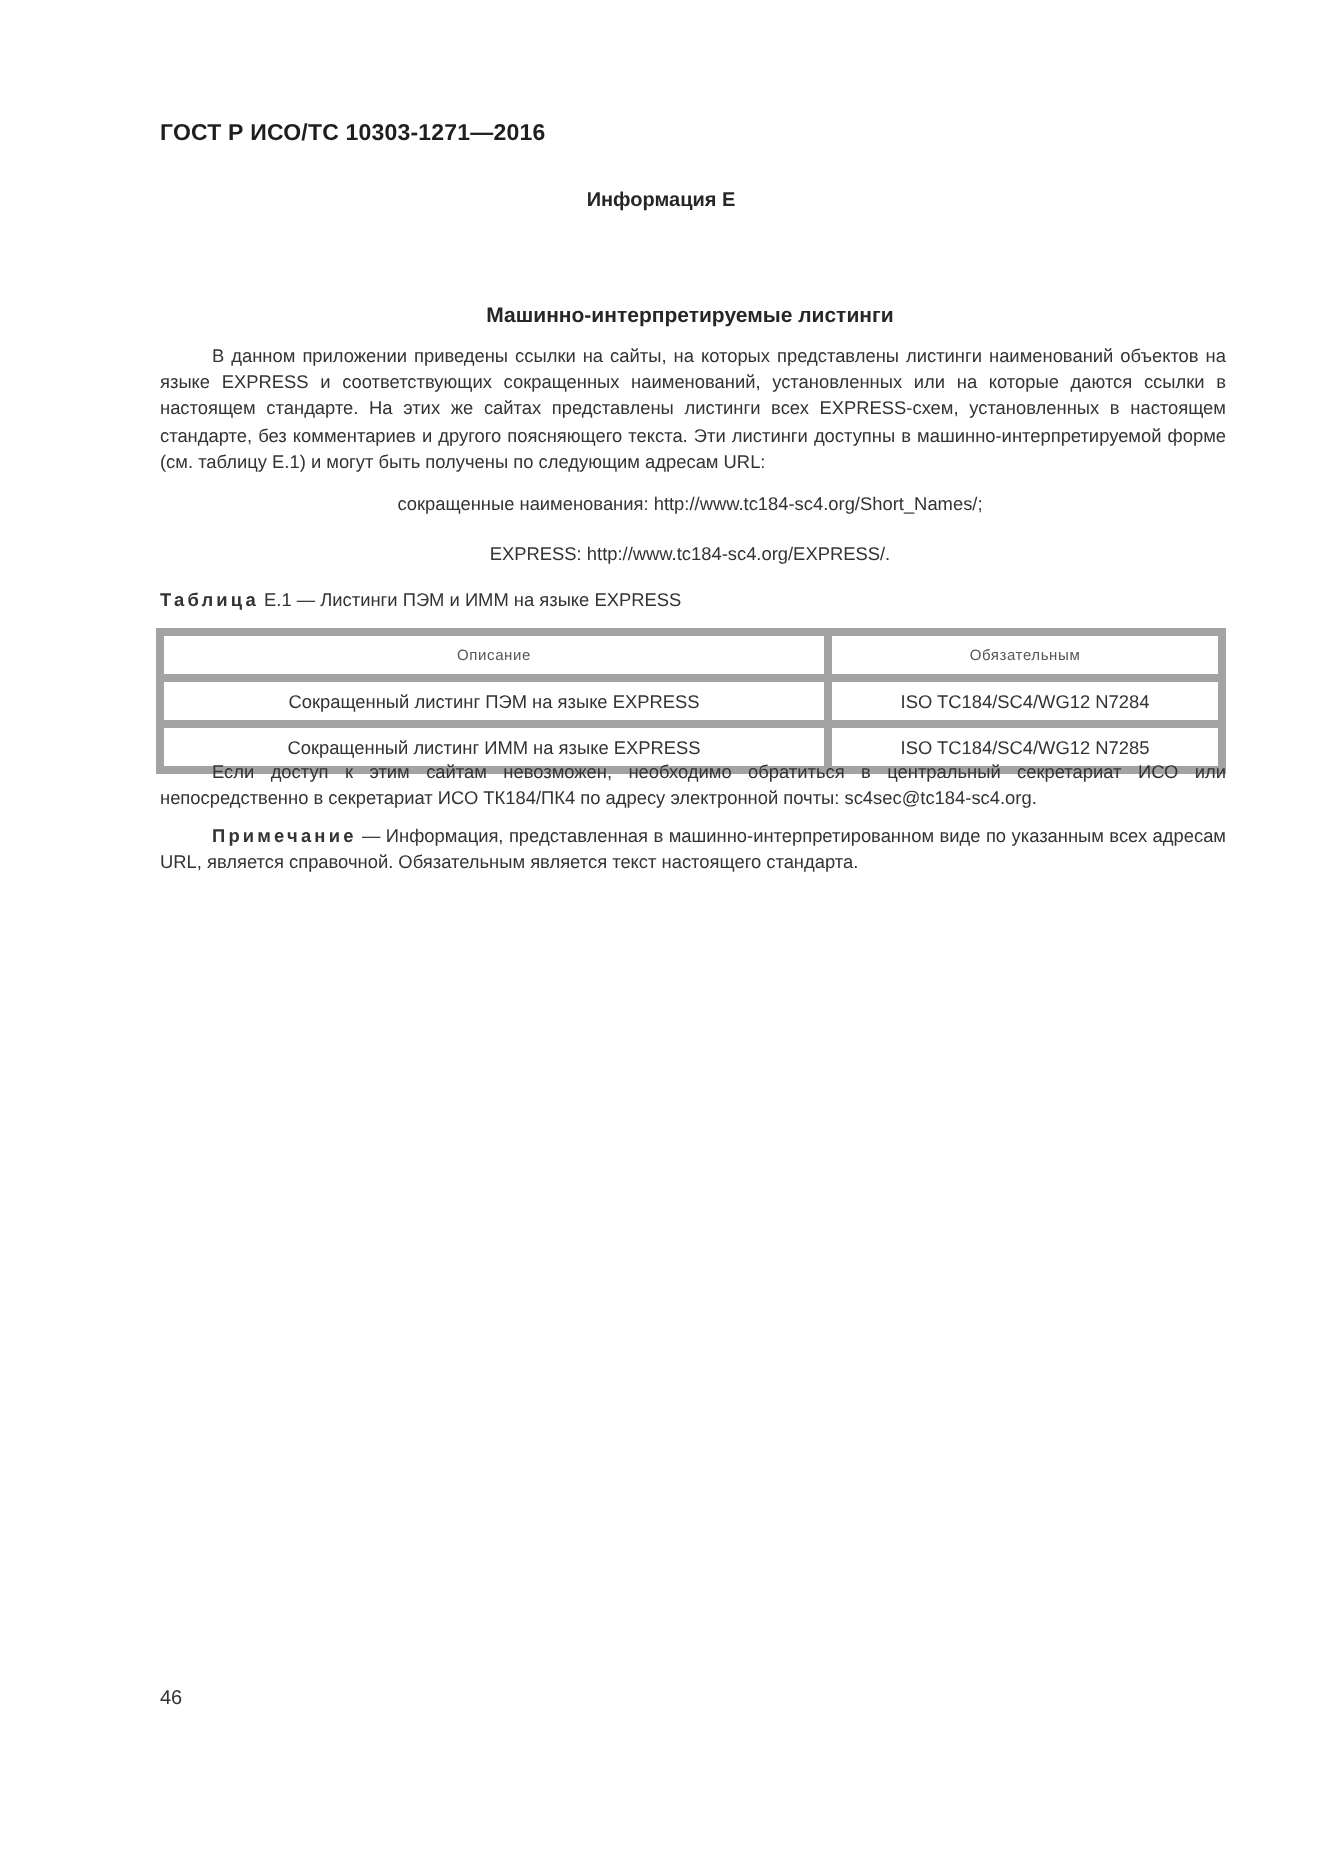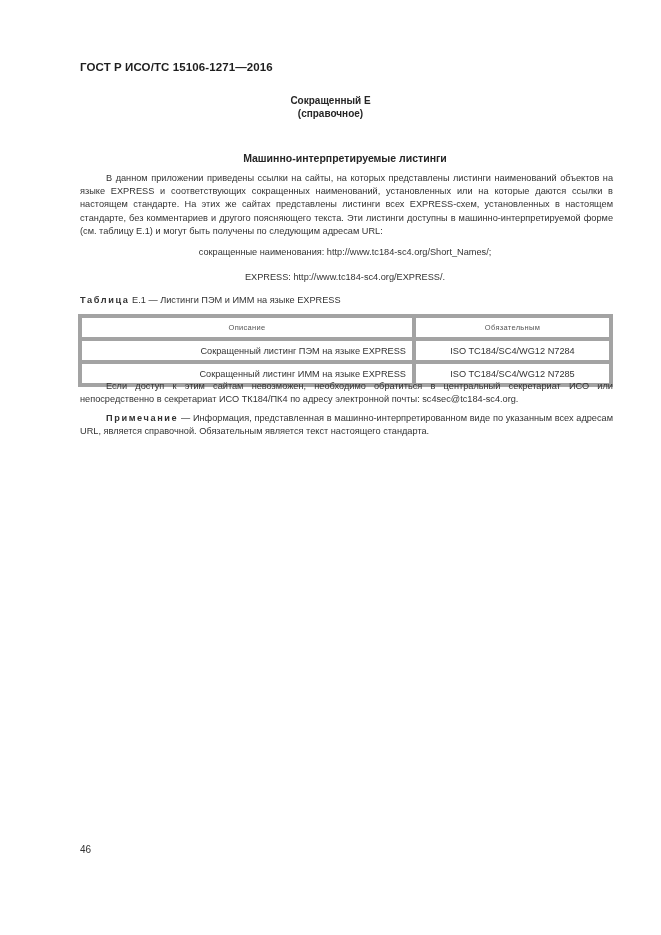--- a/index.html
+++ b/index.html
@@ -39,34 +39,33 @@
       position: absolute; left: 78px; top: 314px; width: 535px;
       border-collapse: collapse; font-size: 9.2px; color: #333333;
     }
     table.listing td, table.listing th {
       border: 4px solid #a3a3a3; height: 19px; padding: 0 6px;
     }
     table.listing th {
       font-weight: normal; font-size: 7.5px; color: #555555; text-align: center;
       border-bottom: 2px solid #444444; letter-spacing: 0.3px;
     }
-    table.listing td.desc { text-align: right; width: 318px; }
+    table.listing td.desc { text-align: center; width: 318px; }
     table.listing td.ident { text-align: center; }
     .p2 { top: 380px; }
     .p3 { top: 412px; }
     .page-num { left: 80px; top: 844px; font-size: 10px; color: #333333; }
   </style>
 </head>
 <body>
 
-<div class="abs doc-id">ГОСТ Р ИСО/ТС 15106-1271—2016</div>
+<div class="abs doc-id">ГОСТ Р ИСО/ТС 10303-1271—2016</div>
 
 <div class="abs annex-title">
-  <div>Сокращенный Е</div>
-  <div>(справочное)</div>
+  <div>Информация Е</div>
 </div>
 
 <div class="abs section-title">Машинно-интерпретируемые листинги</div>
 
 <div class="abs para p1"><span class="indent"></span><span>В данном приложении приведены ссылки на сайты, на которых представлены листинги наименований объектов на языке EXPRESS и соответствующих сокращенных наименований, установленных или на которые даются ссылки в настоящем стандарте. На этих же сайтах представлены листинги всех EXPRESS-схем, установленных в настоящем стандарте, без комментариев и другого поясняющего текста. Эти листинги доступны в машинно-интерпретируемой форме (см. таблицу Е.1) и могут быть получены по следующим адресам URL:</span></div>
 
 <div class="abs url-line url1">сокращенные наименования: http://www.tc184-sc4.org/Short_Names/;</div>
 <div class="abs url-line url2">EXPRESS: http://www.tc184-sc4.org/EXPRESS/.</div>
 
 <div class="abs table-caption"><span class="spaced">Таблица</span><span> Е.1 — Листинги ПЭМ и ИММ на языке EXPRESS</span></div>

